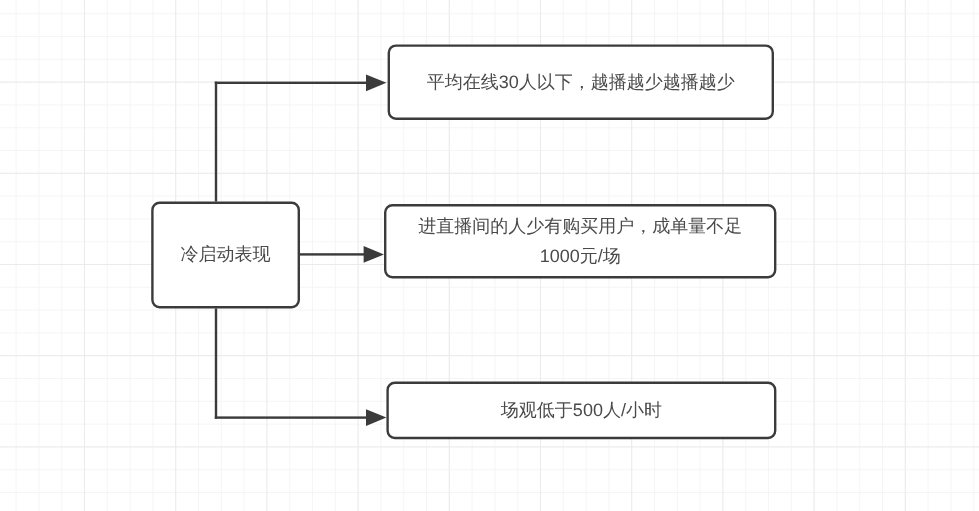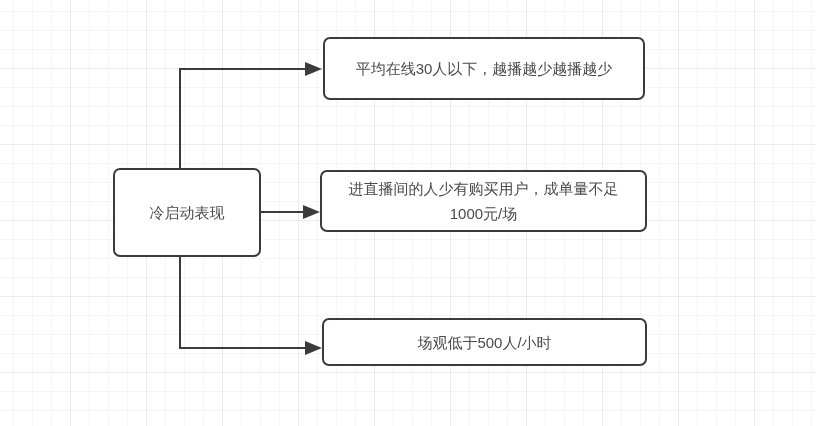--- a/index.html
+++ b/index.html
@@ -32,21 +32,21 @@
     border-radius: 7px;
     display: flex;
     align-items: center;
     justify-content: center;
     text-align: center;
     font-size: 15px;
     line-height: 25px;
     color: #4a4a4a;
     padding: 2px 12px;
   }
-  #node-root   { left: 113px; top: 168px; width: 148px; height: 89px; text-align: right; }
+  #node-root   { left: 126px; top: 168px; width: 124px; height: 89px; text-align: right; }
   #node-top    { left: 323px; top:  37px; width: 322px; height: 63px; }
   #node-middle { left: 320px; top: 170px; width: 327px; height: 62px; }
   #node-bottom { left: 322px; top: 318px; width: 325px; height: 48px; }
 
   .edge-seg {
     position: absolute;
     background: #3b3b3b;
   }
   
   #edge-top-v { left: 179px; top: 68px;  width: 2px;   height: 100px; }

